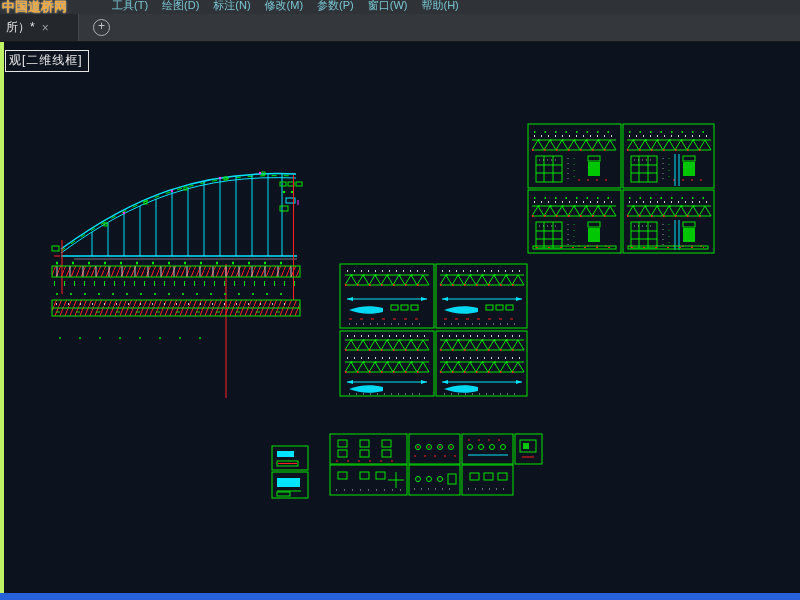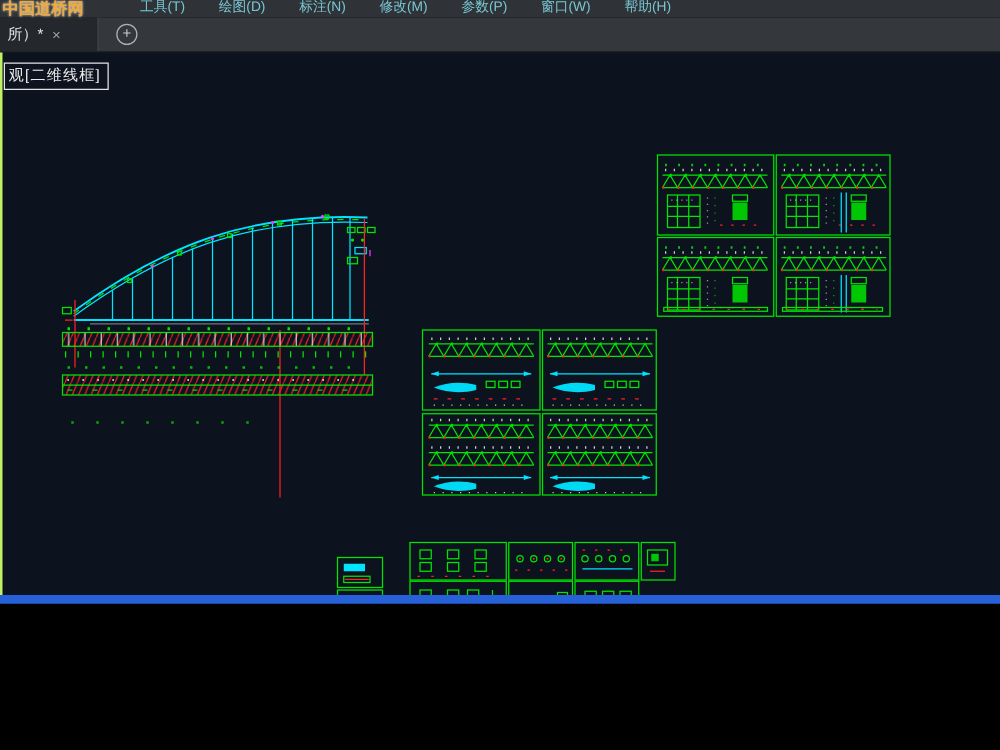--- a/index.html
+++ b/index.html
@@ -1,30 +1,30 @@
 <!DOCTYPE html>
 <html style="--canvas_bg: #0c121e; --chrome_bg: #34383d; --menu_bg: #2f3337; --tab_bg: #24272b; --tab_text: #e6e6e6; --menu_text: #79c7d4; --green: #00e600; --cyan: #00e5ff; --red: #ff2020; --magenta: #ff35ff; --white: #f2f2f2; --blue_strip: #2761d9; --watermark_gray: #8d939b; --watermark_orange: #efa93d;"><head>
 <meta charset="utf-8">
 <style>
   html,body{margin:0;padding:0;width:800px;height:600px;overflow:hidden;
     font-family:"Liberation Sans",sans-serif;background:#000;position:relative;}
   
   .menubar{height:14px;background:var(--menu_bg);display:flex;align-items:flex-start;
-    gap:27px;padding-left:112px;font-size:11px;color:var(--menu_text);overflow:hidden;}
+    gap:14px;padding-left:112px;font-size:11px;color:var(--menu_text);overflow:hidden;}
   .menubar span{margin-top:-2px;white-space:nowrap;}
   .tabbar{height:28px;background:var(--chrome_bg);display:flex;align-items:stretch;
     border-bottom:1px solid #17191c;box-sizing:border-box;}
   .tab{width:66px;background:var(--tab_bg);color:var(--tab_text);display:flex;
     align-items:center;padding:0 6px;gap:7px;font-size:12px;border-right:1px solid #44484d;}
   .tab .close{color:#9aa0a6;font-size:12px;cursor:default;}
   .plus{width:15px;height:15px;border:1px solid #aeb2b6;border-radius:50%;color:#c6cacd;
     font-size:12px;line-height:13px;text-align:center;margin:auto 0 auto 14px;}
   
-  .canvas{position:relative;height:434px;background:var(--canvas_bg);
-    border-left:2px solid #bef264;overflow:hidden;box-sizing:border-box;}
+  .canvas{position:relative;height:551px;background:var(--canvas_bg);
+    border-left:4px solid #bef264;overflow:hidden;box-sizing:border-box;}
   .vplabel{position:absolute;left:1px;top:8px;border:1px solid #e4e4e4;color:#ececec;
     font-size:12px;padding:1px 5px 2px 3px;letter-spacing:1px;background:rgba(20,26,36,.25);}
   .wm-br{position:absolute;right:14px;bottom:14px;color:var(--watermark_gray);font-size:17px;}
   .wm-tl{position:absolute;left:2px;top:-2px;color:var(--watermark_orange);font-size:13px;
     font-weight:bold;text-shadow:0 0 2px rgba(255,255,255,.85);z-index:6;}
   .bluestrip{height:7px;background:var(--blue_strip);}
   
   .sg{stroke:var(--green);fill:none;stroke-width:1;}
   .fg{fill:var(--green);stroke:none;}
   .sc{stroke:var(--cyan);fill:none;stroke-width:1;}

